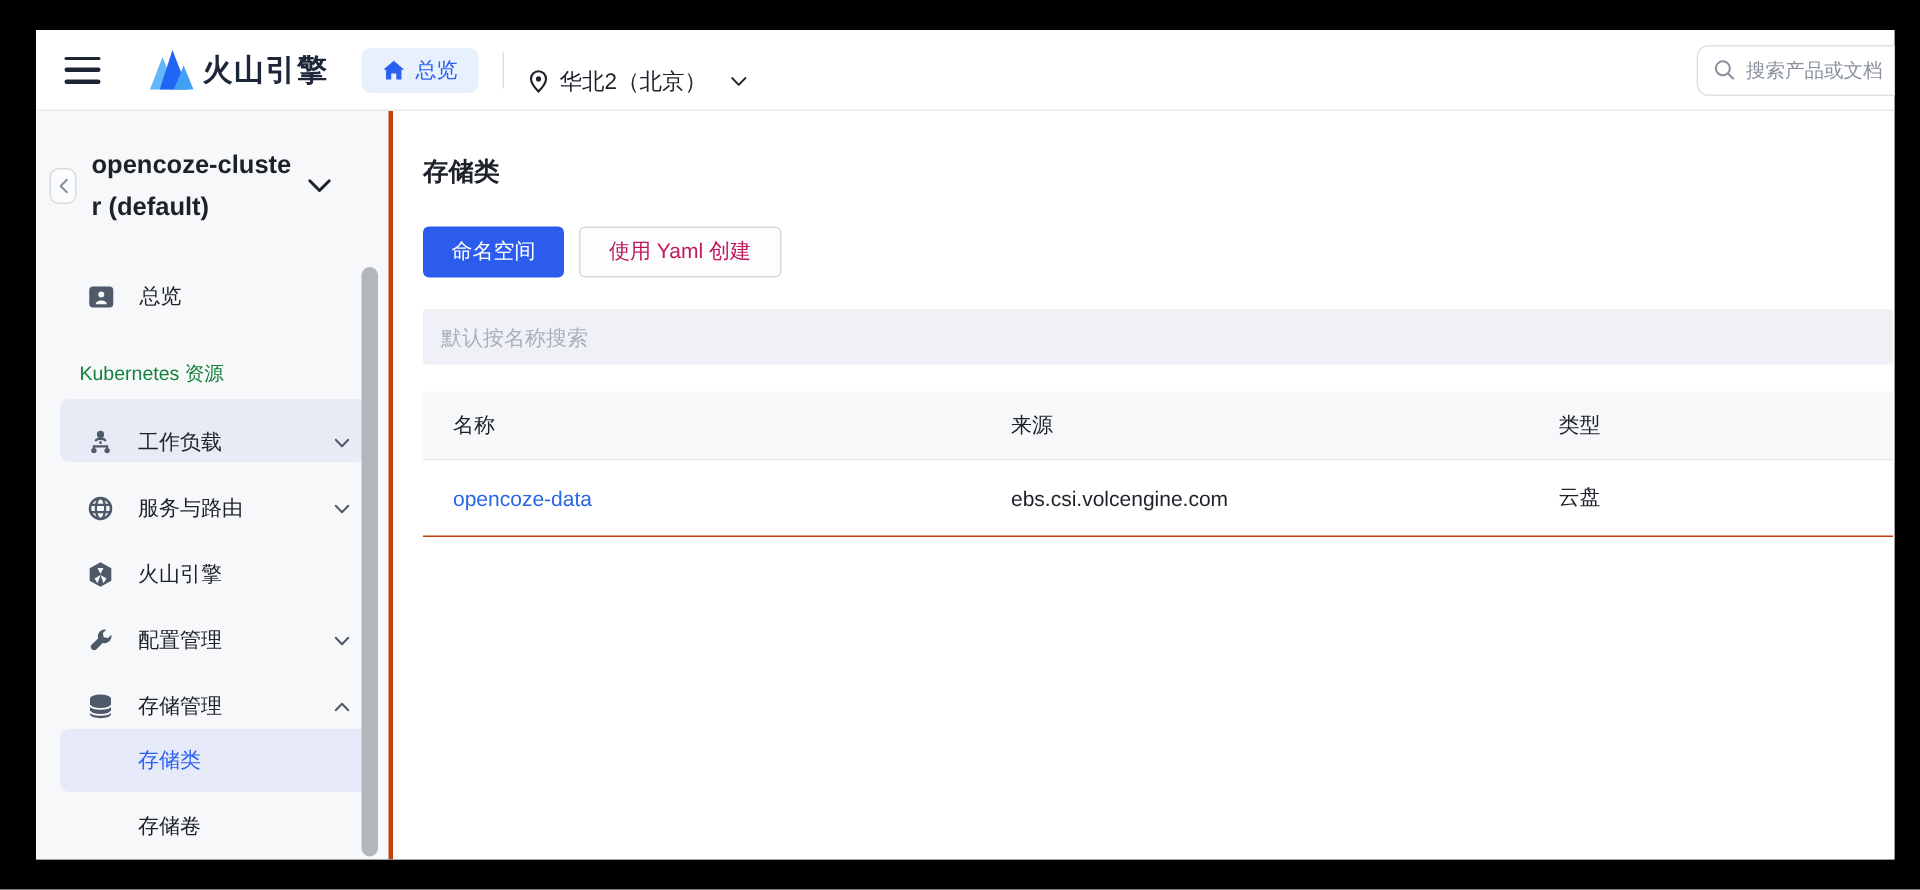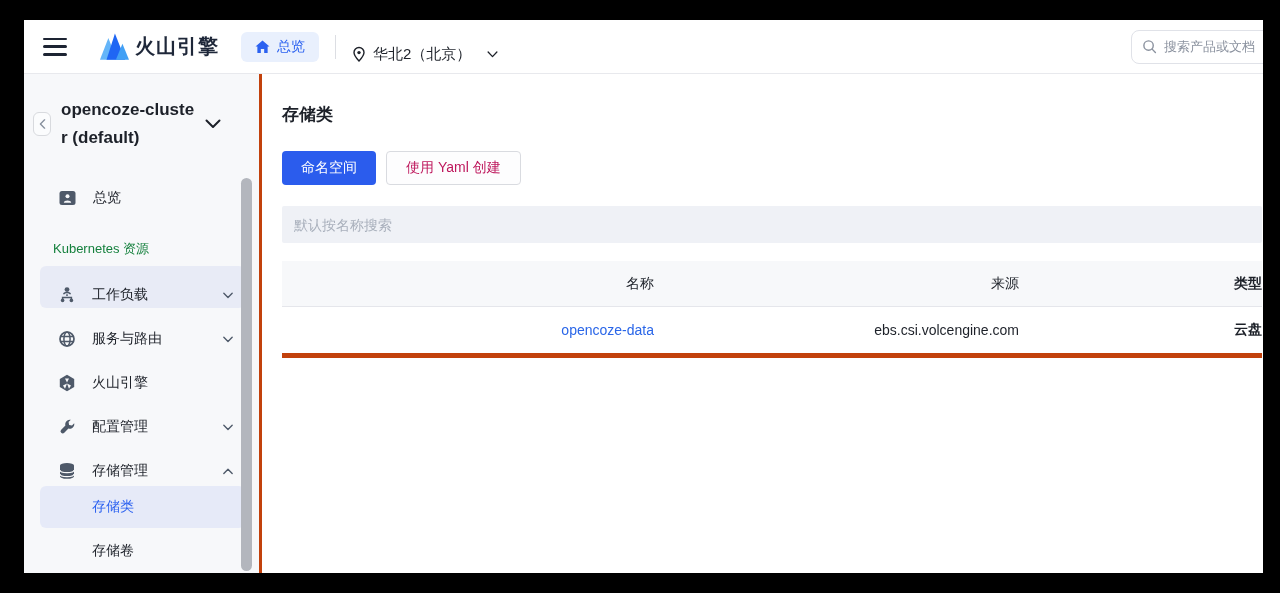--- a/index.html
+++ b/index.html
@@ -109,34 +109,34 @@
   .btn-secondary { background: #fdfdfe; color: #be185d; border: 1px solid #d9dbe0; }
 
   .filter-bar { margin-top: 21px; width: 980px; }
   .filter-bar input {
     width: 100%; height: 37px; background: #eff1f6; border: none; outline: none;
     border-radius: 2px; padding: 0 12px; font-size: 14px; color: #1d2129;
     font-family: inherit;
   }
   .filter-bar input::placeholder { color: #a9b0bc; }
 
-  .table { margin-top: 18px; width: 980px; text-align: right; }
+  .table { margin-top: 18px; width: 980px; }
   .t-head {
     display: flex; align-items: center; height: 46px;
     background: #f7f8fa; border-bottom: 1px solid #e5e6eb;
     font-size: 14px; color: #1d2129;
   }
   .t-row {
     display: flex; align-items: center; height: 51px;
-    background: #fff; border-bottom: 5px solid #c2410c;
+    background: #fff; border-bottom: 1px solid #c2410c;
     font-size: 14px;
   }
   .col-name { width: 372px; padding-left: 20px; }
   .col-source { width: 365px; padding-left: 20px; }
-  .col-type { flex: 1; padding-left: 20px; font-weight: bold; }
+  .col-type { flex: 1; padding-left: 20px; }
   .link { color: #2a66e8; cursor: pointer; }
 
   svg { display: block; }
 </style>
 </head>
 <body>
 
 <div class="window">
 
   <div class="header">

